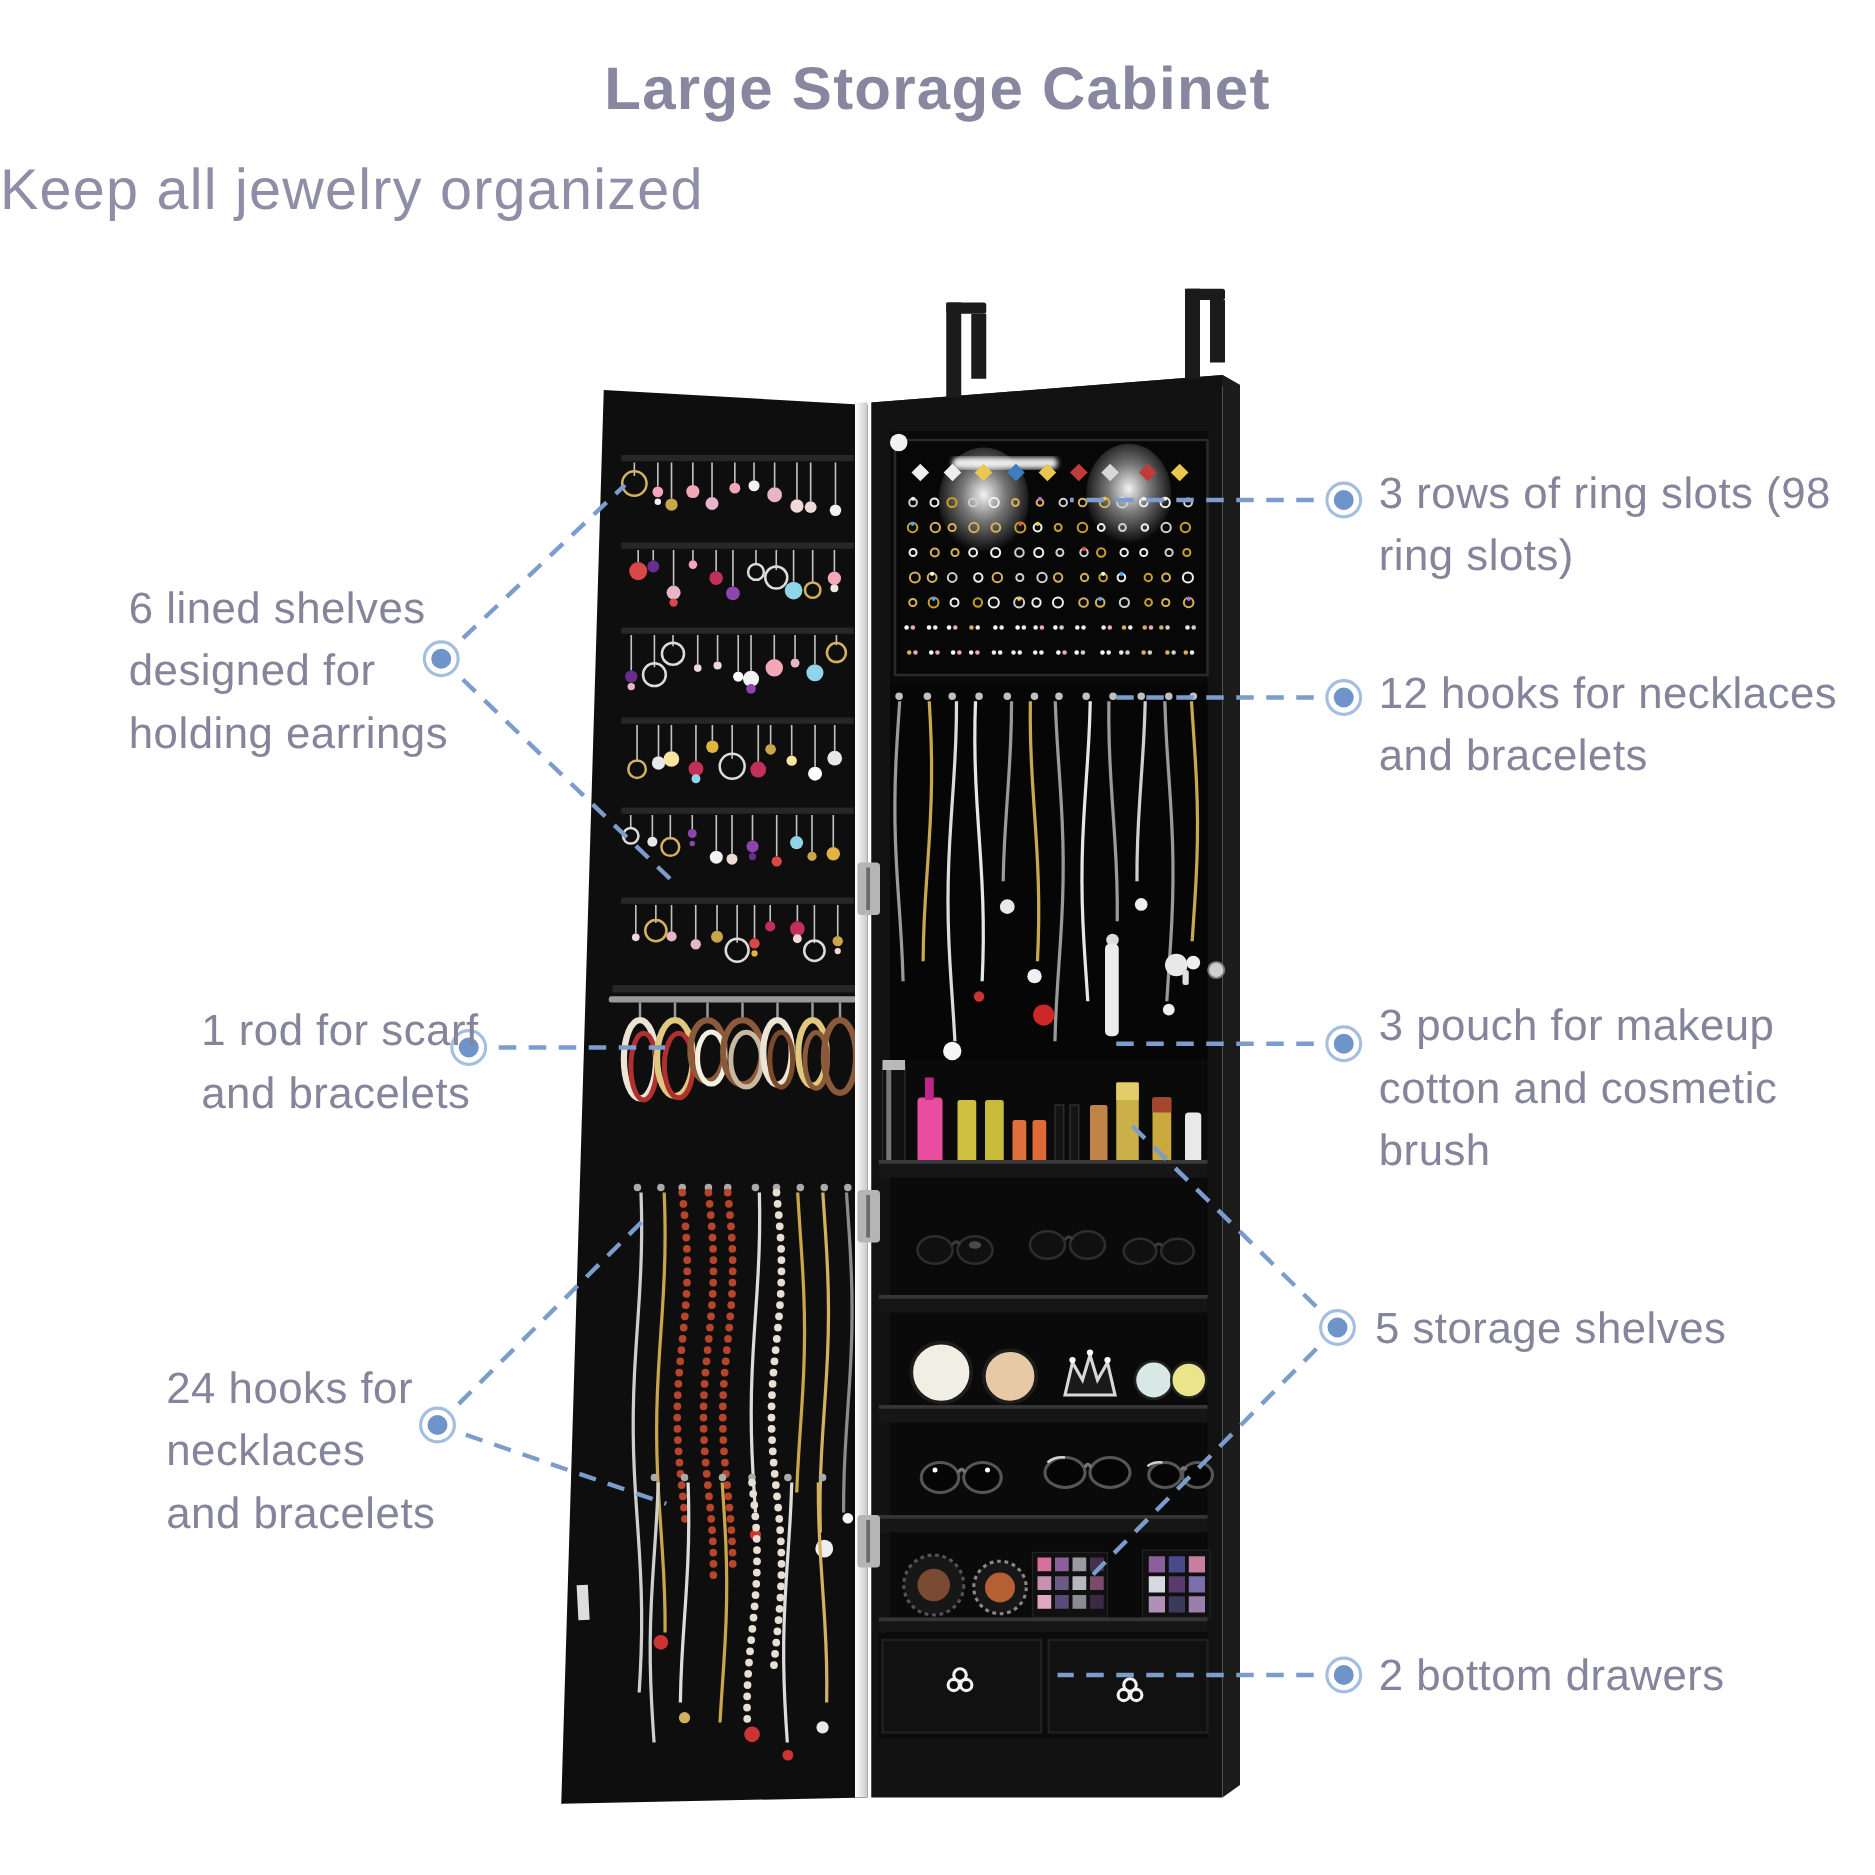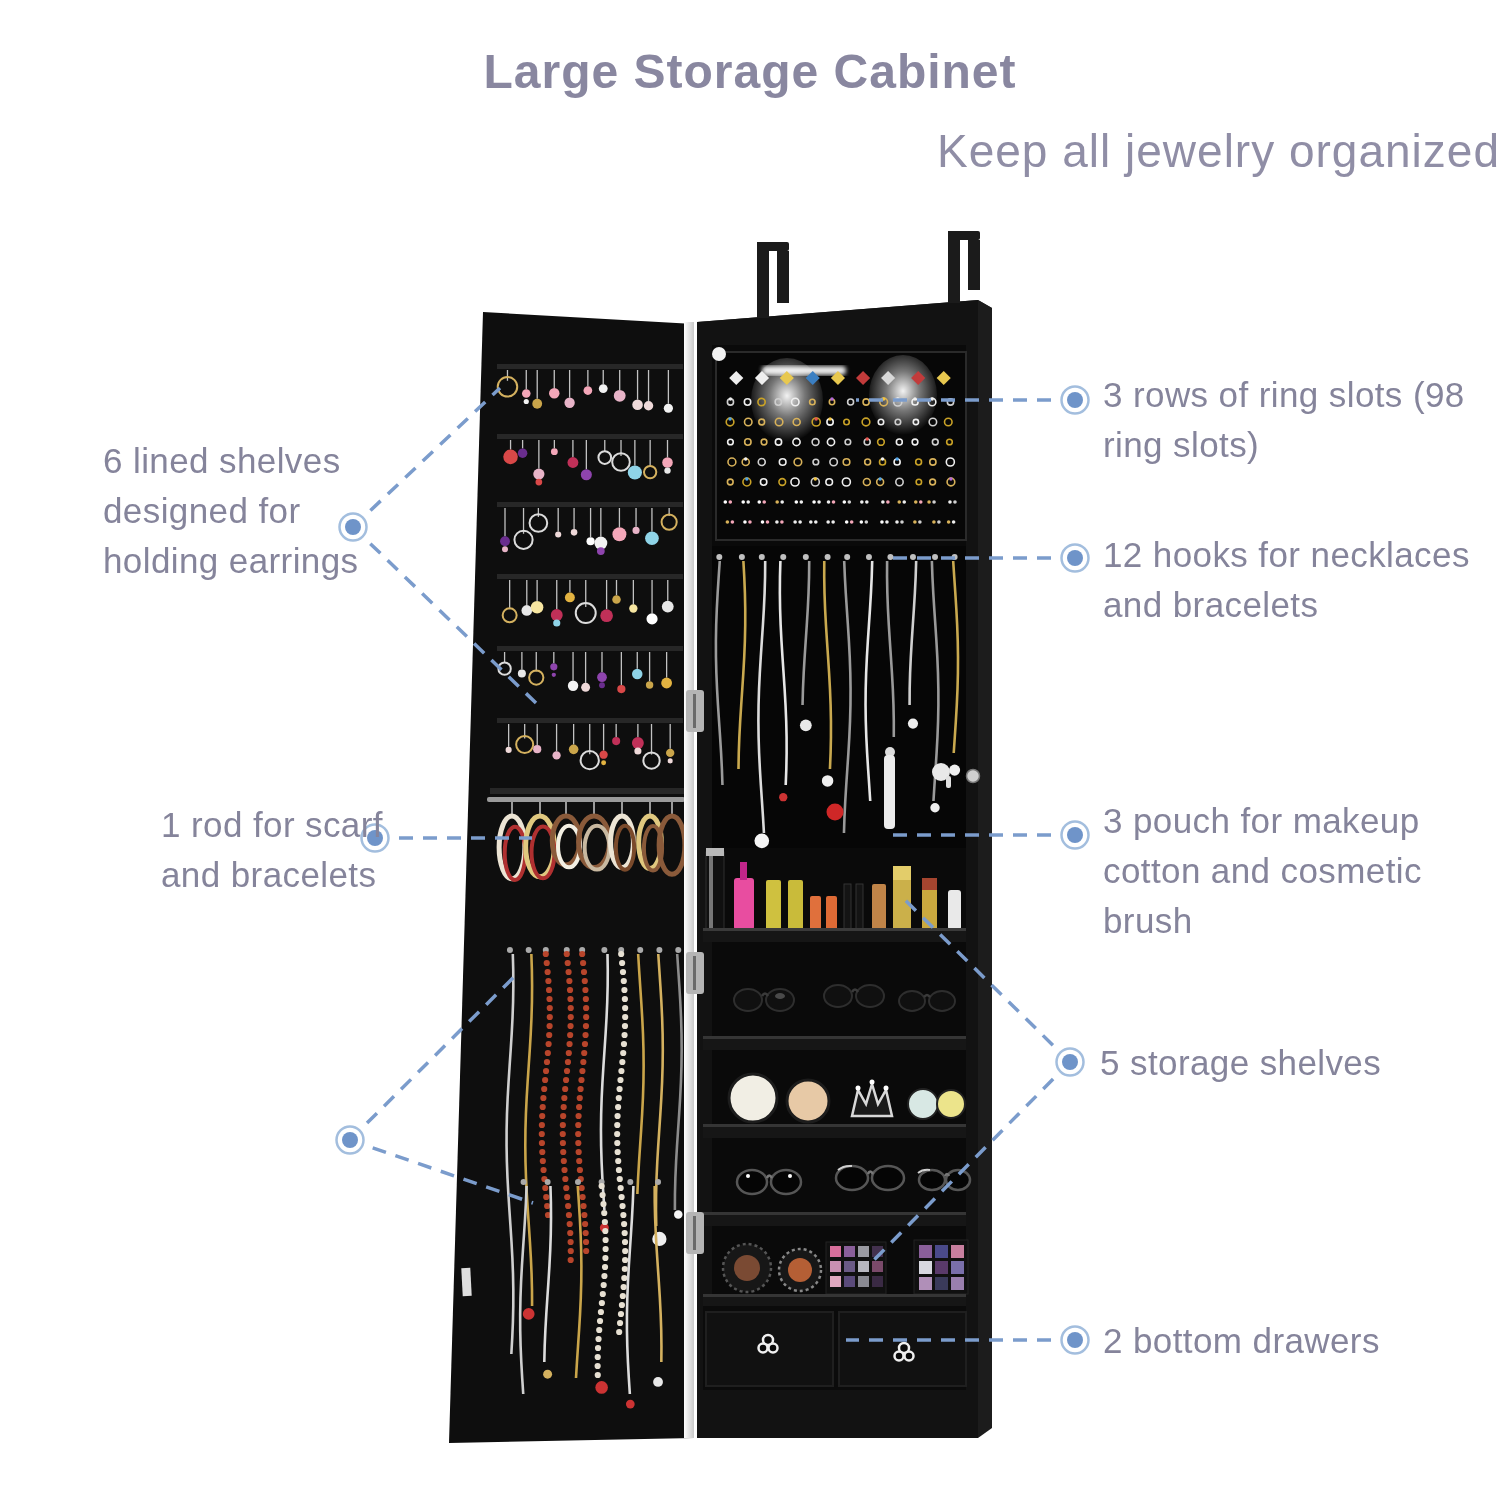--- a/index.html
+++ b/index.html
@@ -2,21 +2,21 @@
 <html><head>
 <meta charset="utf-8">
 <style>
   html,body{margin:0;padding:0;}
   body{width:1500px;height:1500px;position:relative;background:#ffffff;overflow:hidden;
        font-family:"Liberation Sans",sans-serif;}
   #stage{position:absolute;left:0;top:0;width:1500px;height:1500px;}
   svg#art{position:absolute;left:0;top:0;}
   .title{position:absolute;top:44px;left:0;width:100%;text-align:center;
          font-size:48px;font-weight:bold;color:#8987a0;letter-spacing:1px;}
-  .subtitle{position:absolute;top:124px;left:0;width:100%;text-align:right;
+  .subtitle{position:absolute;top:124px;left:0;width:100%;text-align:left;
          font-size:46px;color:#908ea6;letter-spacing:1px;}
   .c{position:absolute;font-size:35px;line-height:50px;color:#85849b;letter-spacing:.4px;}
   .c.r{text-align:left;}
 </style>
 </head>
 <body>
 
 <div id="stage">
 
 <svg id="art" width="1500" height="1500" viewBox="0 0 1500 1500">
@@ -817,22 +817,23 @@
     <g>
           <circle cx="1075" cy="1340" r="13.5" fill="#ffffff" stroke="#a3bede" stroke-width="2.5"></circle>
           <circle cx="1075" cy="1340" r="8" fill="#6f94c9"></circle>
         </g>
   </g>
 </svg>
 
 <div class="title">Large Storage Cabinet</div>
 <div class="subtitle">Keep all jewelry organized</div>
 
-<div class="c" style="left:103px;top:436px;width:300px;">6 lined shelves designed for holding earrings</div>
+<div class="c" style="left:103px;top:462px;width:300px;">6 lined shelves designed for holding earrings</div>
 <div class="c" style="left:133px;top:800px;width:290px;margin-left:28px;">1 rod for scarf and bracelets</div>
+<div class="c" style="left:133px;top:1086px;width:225px;">24 hooks for necklaces and bracelets</div>
 
 <div class="c r" style="left:1103px;top:370px;width:380px;">3 rows of ring slots (98 ring slots)</div>
 <div class="c r" style="left:1103px;top:530px;width:420px;">12 hooks for necklaces and bracelets</div>
 <div class="c r" style="left:1103px;top:796px;width:370px;">3 pouch for makeup cotton and cosmetic brush</div>
 <div class="c r" style="left:1100px;top:1038px;width:400px;">5 storage shelves</div>
 <div class="c r" style="left:1103px;top:1316px;width:400px;">2 bottom drawers</div>
 
 </div>
 
 </body></html>

